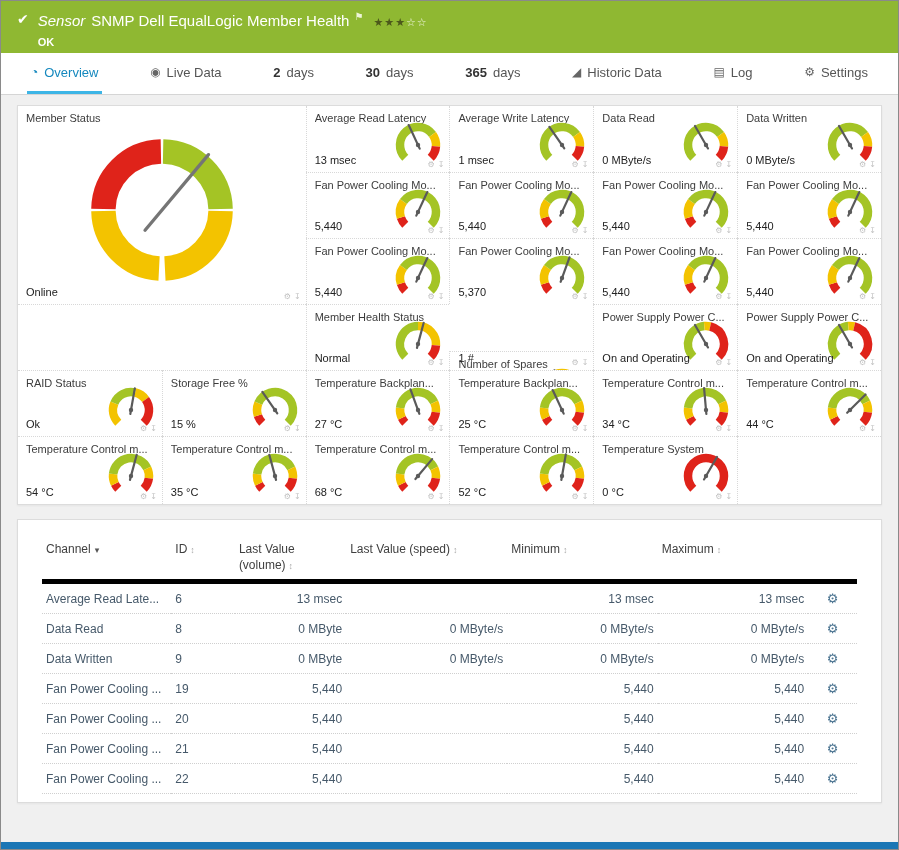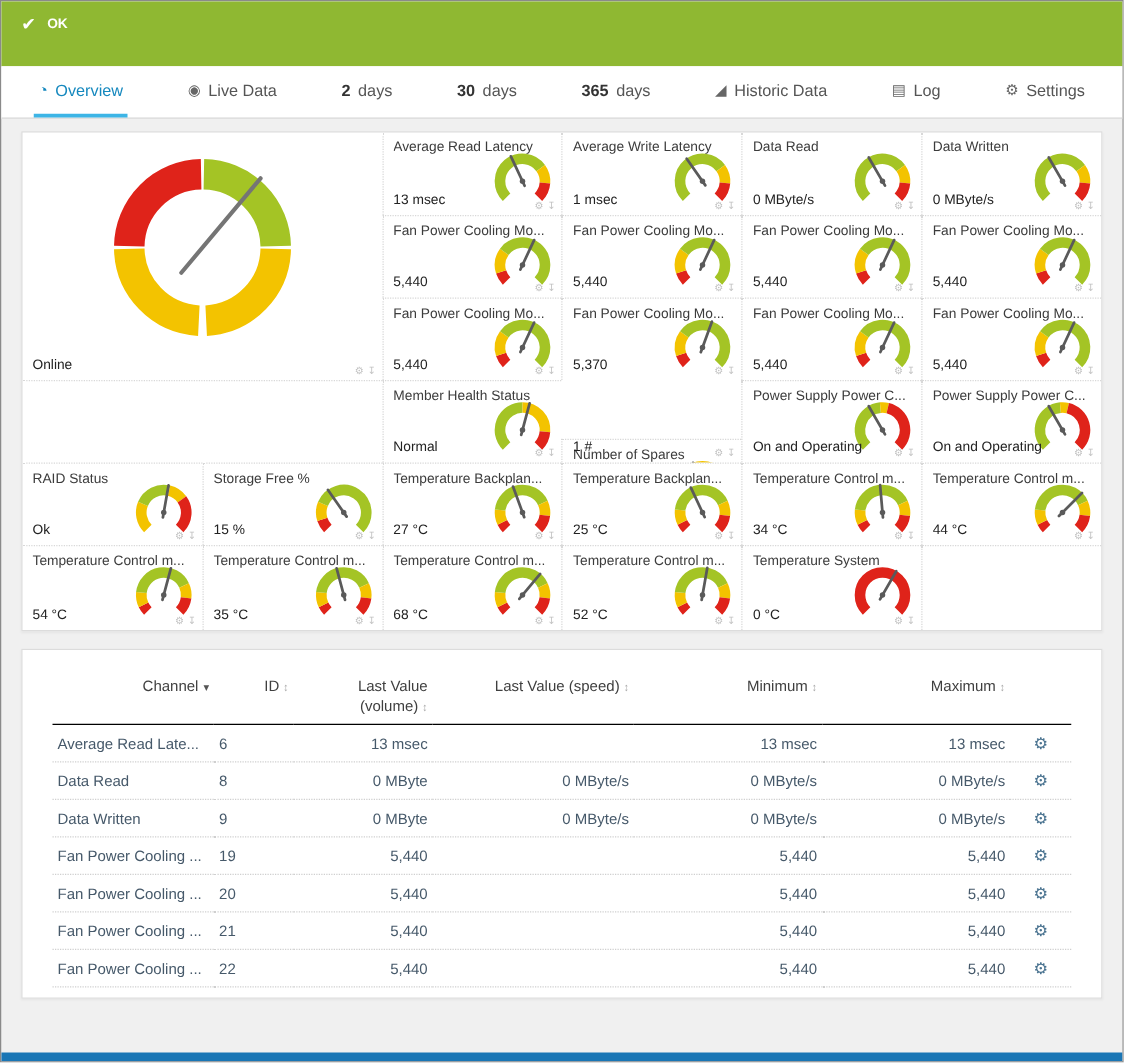--- a/index.html
+++ b/index.html
@@ -37,39 +37,42 @@
   .tile-value { position:absolute; left:8px; bottom:6px; font-size:11px; color:#222; white-space:nowrap; }
   .tile-icons { position:absolute; right:5px; bottom:3px; font-size:8px; color:#c2c2c2; display:flex; gap:3px; }
   .mini-gauge { position:absolute; top:13px; right:3px; width:56px; height:50px; }
 
   .member-tile { grid-column:1 / 3; grid-row:1 / 4; }
   #member-gauge { display:block; margin:3px auto 0; width:166px; height:166px; }
 
   
   .table-panel { margin:14px 0 0; padding:16px 24px 8px; }
   table.channels { width:100%; border-collapse:collapse; font-size:12px; color:#46596a; }
-  table.channels th { font-weight:normal; color:#3f3f3f; text-align:right; padding:6px 4px; border-bottom:1px solid #000000; vertical-align:top; line-height:1.3; }
+  table.channels th { font-weight:normal; color:#3f3f3f; text-align:left; padding:6px 4px; border-bottom:5px solid #000000; vertical-align:top; line-height:1.3; }
   table.channels td { padding:7px 4px; border-bottom:1px dotted #cfcfcf; }
   th.num, td.num { text-align:right; padding-right:24px; }
   th.c1 { width:122px; } th.c2 { width:60px; } th.c3 { width:105px; } th.c4 { width:152px; } th.c5 { width:142px; } th.c6 { width:142px; } th.c7 { width:46px; }
   .sort-caret { color:#555; font-size:9px; margin-left:4px; }
   .sort-both { color:#a9a9a9; font-size:9px; margin-left:3px; }
   td.gear-cell { text-align:center; }
   .row-gear { color:#4a7390; font-size:13px; cursor:pointer; }
 
   .footer-bar { position:absolute; left:0; right:0; bottom:0; height:7px; background:#1a76b5; }
 </style>
 </head>
 <body>
 
 <div class="screen">
 
   <header class="topbar">
     <span class="check">✔</span>
     <div>
+      <div class="titleline">
+        <span class="kind">Sensor</span><span>SNMP Dell EqualLogic Member Health</span><span class="flag">⚑</span><span class="stars"><span class="stars-filled">★★★</span><span class="stars-empty">☆☆</span></span>
+      </div>
       <div class="status-badge">OK</div>
     </div>
   </header>
 
   <nav class="tabs" id="tab-bar">
       <div class="tab active">
         <span class="tab-icon">◔</span>
         <span class="tab-label">Overview</span>
       </div>
       <div class="tab">
@@ -100,20 +103,21 @@
         <span class="tab-icon">⚙</span>
         <span class="tab-label">Settings</span>
       </div>
     </nav>
 
   <main class="content">
 
     <section class="panel gauges-panel">
       <div class="gauge-grid" id="gauge-grid">
         <div class="tile member-tile">
+          <div class="tile-label">Member Status</div>
           <svg id="member-gauge" viewBox="0 0 170 170">
               <path d="M 81.99 144.92 A 60 60 0 0 1 25.01 86.13" fill="none" stroke="#f3c300" stroke-width="25"></path>
               <path d="M 25.01 83.87 A 60 60 0 0 1 83.87 25.01" fill="none" stroke="#df231a" stroke-width="25"></path>
               <path d="M 86.13 25.01 A 60 60 0 0 1 144.99 83.87" fill="none" stroke="#a4c425" stroke-width="25"></path>
               <path d="M 144.99 86.13 A 60 60 0 0 1 88.01 144.92" fill="none" stroke="#f3c300" stroke-width="25"></path>
               <line x1="67.64" y1="105.68" x2="132.57" y2="28.31" stroke="#757575" stroke-width="3.4" stroke-linecap="round"></line>
             </svg>
           <div class="tile-value">Online</div>
           <div class="tile-icons">
               <span>⚙</span>

